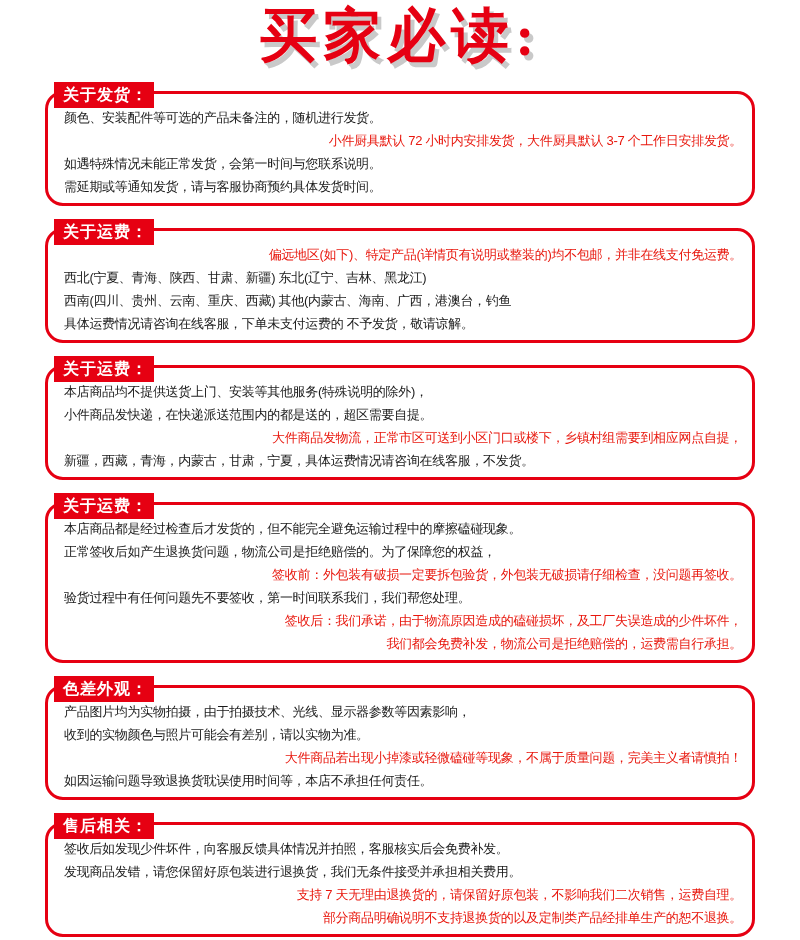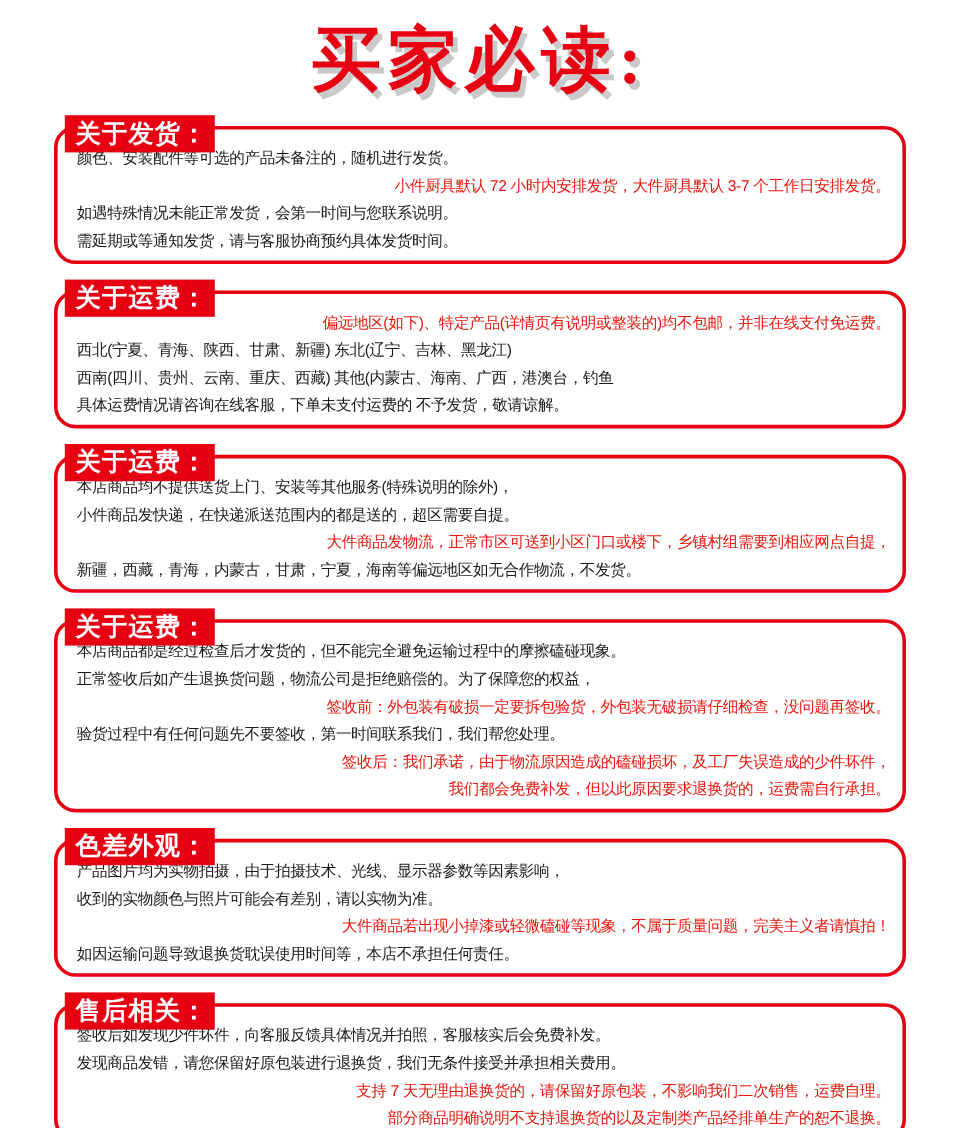--- a/index.html
+++ b/index.html
@@ -10,21 +10,21 @@
   body {
     width: 800px;
     height: 940px;
     overflow: hidden;
     font-family: "Liberation Sans", "DejaVu Sans", sans-serif;
   }
   .page {
     width: 800px;
     height: 940px;
     box-sizing: border-box;
-    padding-top: 16px;
+    padding-top: 2px;
   }
   .title {
     margin: 0 0 22px 0;
     text-align: center;
     font-family: "Liberation Serif", "DejaVu Serif", serif;
     font-weight: bold;
     font-size: 58px;
     line-height: 1.16;
     letter-spacing: 6px;
     color: #e60012;
@@ -42,21 +42,21 @@
     padding: 12px 10px 5px 16px;
     background: #ffffff;
   }
   .section-label {
     position: absolute;
     top: -12px;
     left: 6px;
     background: #e60012;
     color: #ffffff;
     font-weight: bold;
-    font-size: 21px;
+    font-size: 16px;
     line-height: 1;
     padding: 5px 6px 5px 9px;
     letter-spacing: 1px;
     white-space: nowrap;
   }
   .line {
     margin: 0;
     font-size: 13px;
     line-height: 23px;
     letter-spacing: -0.3px;
@@ -86,30 +86,30 @@
         <p class="line red">偏远地区(如下)、特定产品(详情页有说明或整装的)均不包邮，并非在线支付免运费。</p>
         <p class="line black">西北(宁夏、青海、陕西、甘肃、新疆)  东北(辽宁、吉林、黑龙江)</p>
         <p class="line black">西南(四川、贵州、云南、重庆、西藏)  其他(内蒙古、海南、广西，港澳台，钓鱼</p>
         <p class="line black">具体运费情况请咨询在线客服，下单未支付运费的 不予发货，敬请谅解。</p>
       </div>
       <div class="section-box">
         <div class="section-label">关于运费：</div>
         <p class="line black">本店商品均不提供送货上门、安装等其他服务(特殊说明的除外)，</p>
         <p class="line black">小件商品发快递，在快递派送范围内的都是送的，超区需要自提。</p>
         <p class="line red">大件商品发物流，正常市区可送到小区门口或楼下，乡镇村组需要到相应网点自提，</p>
-        <p class="line black">新疆，西藏，青海，内蒙古，甘肃，宁夏，海南等偏远地区如无合作物流，不发货。</p>
+        <p class="line black">新疆，西藏，青海，内蒙古，甘肃，宁夏，具体运费情况请咨询在线客服，不发货。</p>
       </div>
       <div class="section-box">
         <div class="section-label">关于运费：</div>
         <p class="line black">本店商品都是经过检查后才发货的，但不能完全避免运输过程中的摩擦磕碰现象。</p>
         <p class="line black">正常签收后如产生退换货问题，物流公司是拒绝赔偿的。为了保障您的权益，</p>
         <p class="line red">签收前：外包装有破损一定要拆包验货，外包装无破损请仔细检查，没问题再签收。</p>
         <p class="line black">验货过程中有任何问题先不要签收，第一时间联系我们，我们帮您处理。</p>
         <p class="line red">签收后：我们承诺，由于物流原因造成的磕碰损坏，及工厂失误造成的少件坏件，</p>
-        <p class="line red">我们都会免费补发，但以此原因要求退换货的，运费需自行承担。</p>
+        <p class="line red">我们都会免费补发，物流公司是拒绝赔偿的，运费需自行承担。</p>
       </div>
       <div class="section-box">
         <div class="section-label">色差外观：</div>
         <p class="line black">产品图片均为实物拍摄，由于拍摄技术、光线、显示器参数等因素影响，</p>
         <p class="line black">收到的实物颜色与照片可能会有差别，请以实物为准。</p>
         <p class="line red">大件商品若出现小掉漆或轻微磕碰等现象，不属于质量问题，完美主义者请慎拍！</p>
         <p class="line black">如因运输问题导致退换货耽误使用时间等，本店不承担任何责任。</p>
       </div>
       <div class="section-box">
         <div class="section-label">售后相关：</div>

